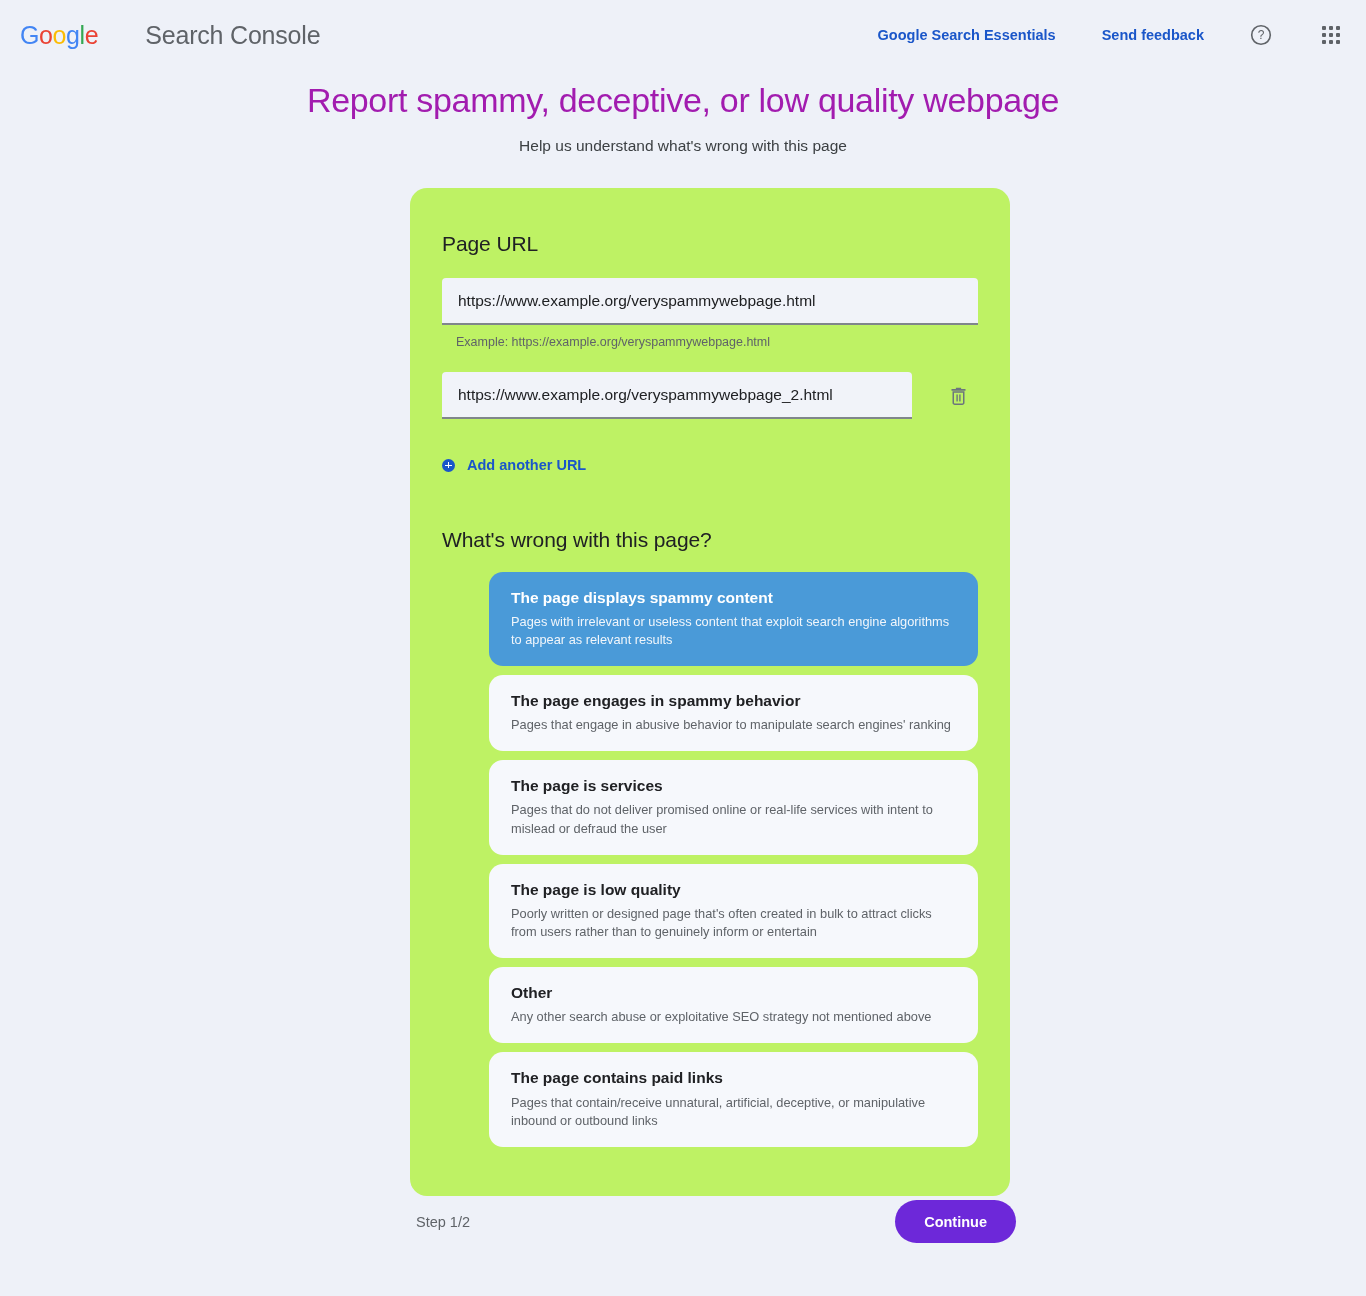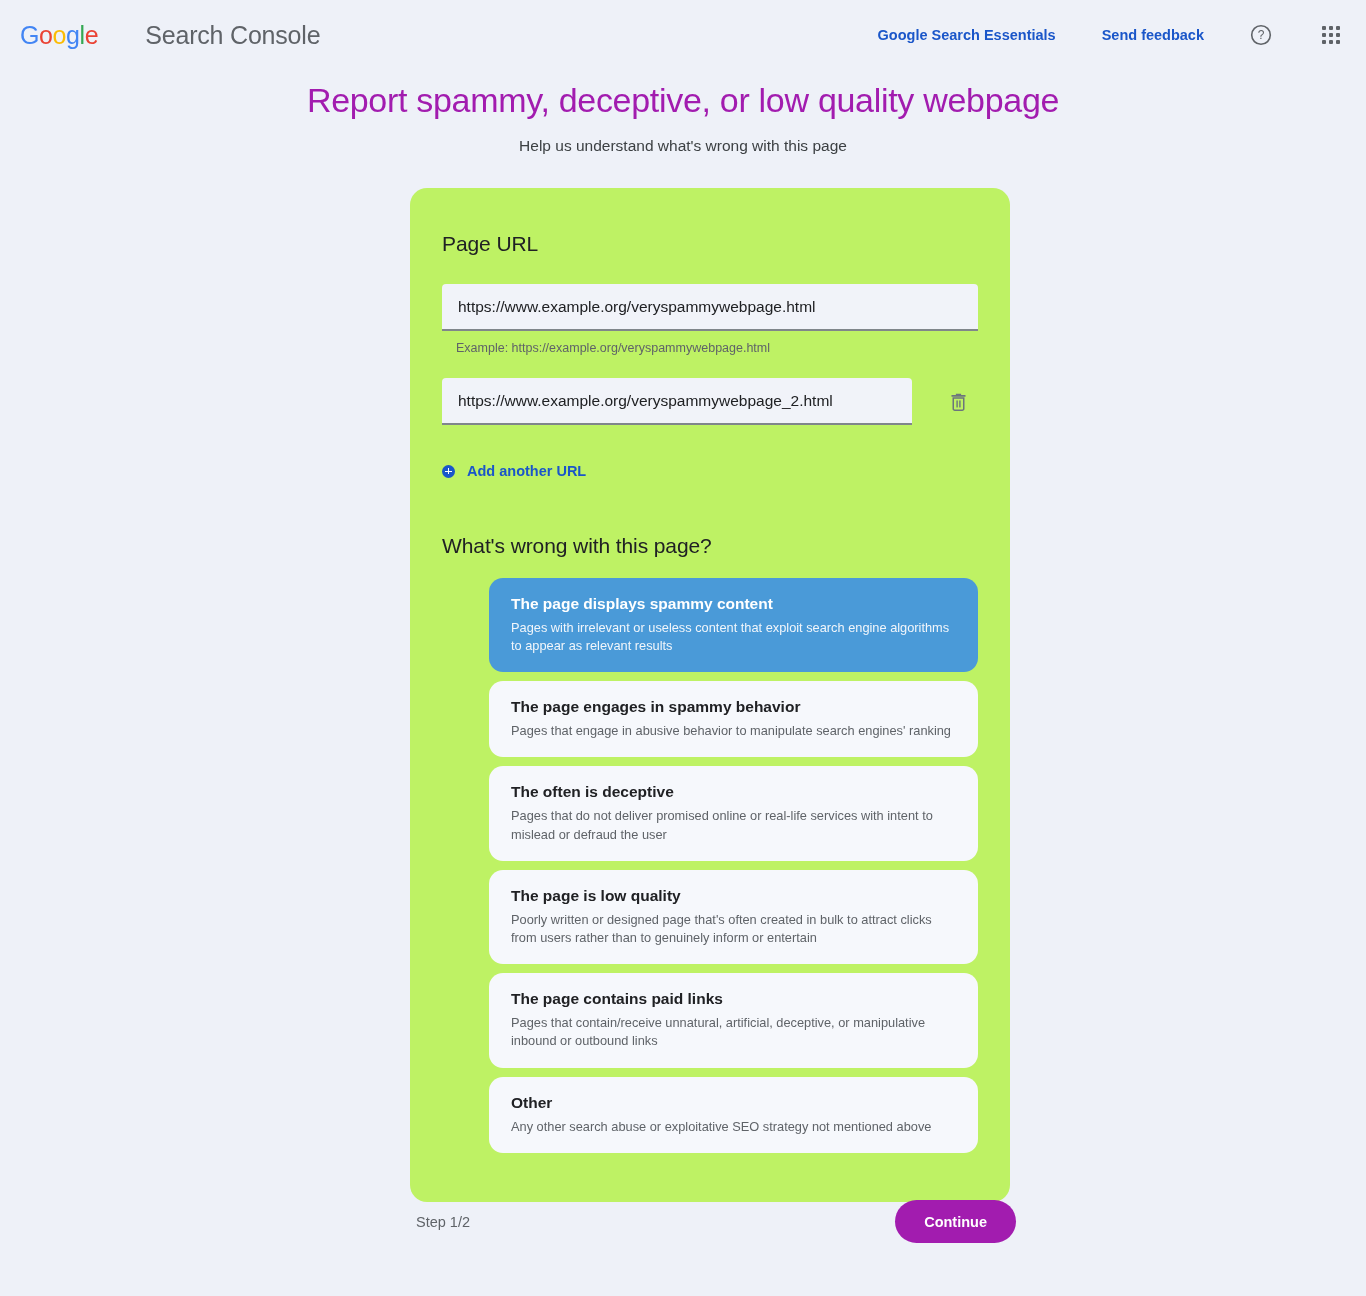--- a/index.html
+++ b/index.html
@@ -103,21 +103,21 @@
   }
   .section-title {
     font-size: 21px;
     font-weight: 400;
     color: #202124;
     margin: 12px 0 0 0;
     letter-spacing: -0.1px;
   }
 
   
-  .url-rows { margin-top: 28px; }
+  .url-rows { margin-top: 22px; }
   .url-row {
     display: flex;
     align-items: flex-start;
   }
   .field-wrap { position: relative; }
   .field-wrap.first { width: 536px; }
   .field-wrap.second { width: 470px; }
   .url-input {
     width: 100%;
     height: 47px;
@@ -226,21 +226,21 @@
     width: 600px;
     display: flex;
     align-items: center;
     justify-content: space-between;
   }
   .step-text {
     font-size: 14.5px;
     color: #5f6368;
   }
   .continue-btn {
-    background: #a21caf;
+    background: #6d28d9;
     color: #ffffff;
     border: none;
     border-radius: 22px;
     height: 43px;
     padding: 0 29px;
     font-family: "Liberation Sans", sans-serif;
     font-size: 14.5px;
     font-weight: bold;
     cursor: pointer;
   }
@@ -327,37 +327,37 @@
       <div class="option-title">The page displays spammy content</div>
       <div class="option-desc">Pages with irrelevant or useless content that exploit search engine algorithms to appear as relevant results</div>
     </div>
 
     <div class="option">
       <div class="option-title">The page engages in spammy behavior</div>
       <div class="option-desc">Pages that engage in abusive behavior to manipulate search engines' ranking</div>
     </div>
 
     <div class="option">
-      <div class="option-title">The often is deceptive</div>
+      <div class="option-title">The page is services</div>
       <div class="option-desc">Pages that do not deliver promised online or real-life services with intent to mislead or defraud the user</div>
     </div>
 
     <div class="option">
       <div class="option-title">The page is low quality</div>
       <div class="option-desc">Poorly written or designed page that's often created in bulk to attract clicks from users rather than to genuinely inform or entertain</div>
     </div>
 
     <div class="option">
+      <div class="option-title">Other</div>
+      <div class="option-desc">Any other search abuse or exploitative SEO strategy not mentioned above</div>
+    </div>
+
+    <div class="option">
       <div class="option-title">The page contains paid links</div>
       <div class="option-desc">Pages that contain/receive unnatural, artificial, deceptive, or manipulative inbound or outbound links</div>
-    </div>
-
-    <div class="option">
-      <div class="option-title">Other</div>
-      <div class="option-desc">Any other search abuse or exploitative SEO strategy not mentioned above</div>
     </div>
 
   </div>
 </div>
 
 <div class="footer">
   <div class="step-text">Step 1/2</div>
   <button class="continue-btn">Continue</button>
 </div>
 

